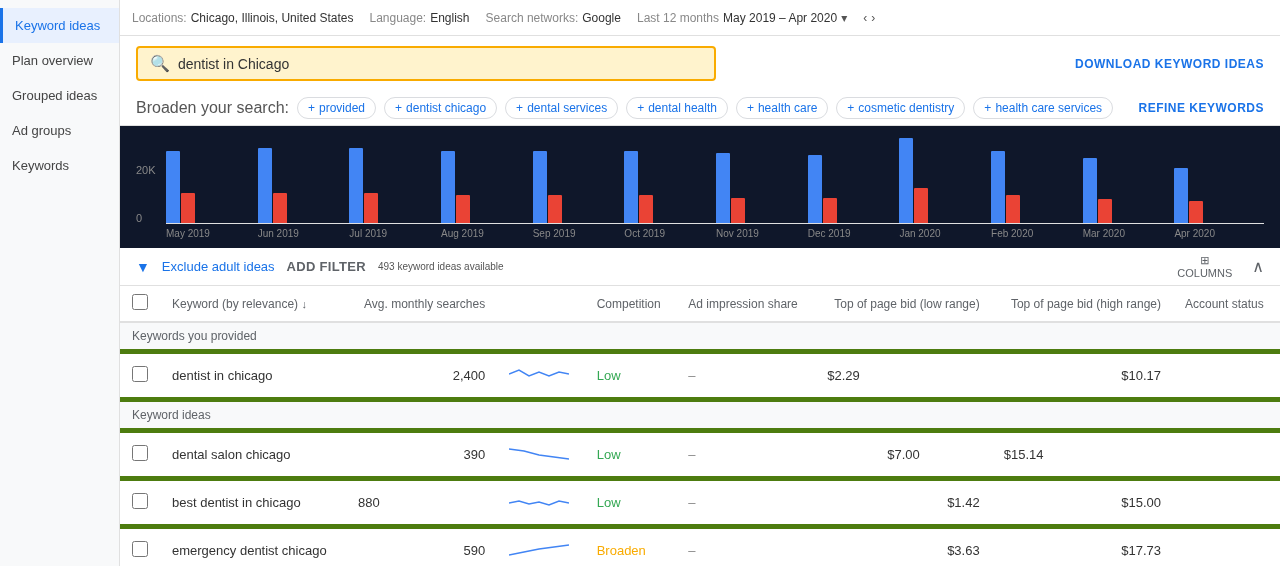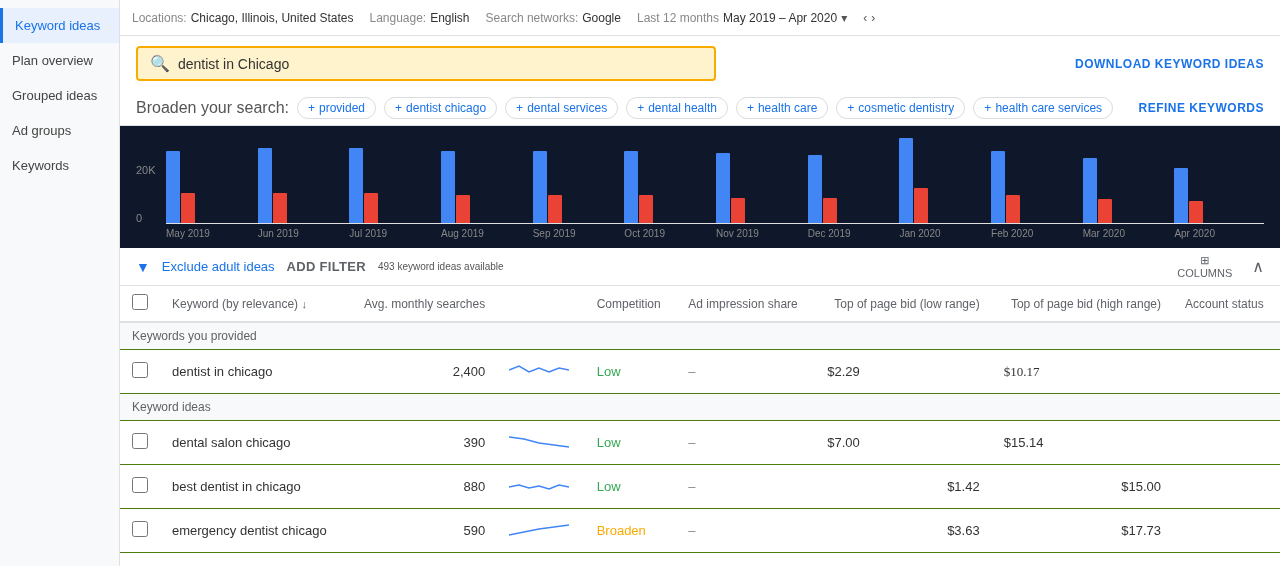--- a/index.html
+++ b/index.html
@@ -54,21 +54,21 @@
     .add-filter-btn { color: #5f6368; font-size: 13px; font-weight: 600; cursor: pointer; letter-spacing: 0.3px; }
     .keyword-count { color: #555; font-size: 10px; }
     .columns-btn { margin-left: auto; display: flex; flex-direction: column; align-items: center; cursor: pointer; color: #5f6368; font-size: 11px; }
     .collapse-btn { margin-left: 8px; cursor: pointer; color: #5f6368; font-size: 16px; }
 
     
     .table-section { flex: 1; overflow-y: auto; }
     table { width: 100%; border-collapse: collapse; }
     thead th { font-size: 12px; color: #5f6368; font-weight: 500; padding: 8px 12px; border-bottom: 2px solid #e0e0e0; text-align: left; background: #fff; position: sticky; top: 0; white-space: nowrap; }
     thead th.right { text-align: right; }
-    tbody td { padding: 8px 12px; border-bottom: 1px solid #4d7c0f; font-size: 13px; vertical-align: middle; }
+    tbody td { padding: 8px 12px; border-bottom: 5px solid #4d7c0f; font-size: 13px; vertical-align: middle; }
     .section-header td { background: #f8f9fa; color: #5f6368; font-size: 12px; font-weight: 500; padding: 6px 12px; }
     .sort-icon { font-size: 11px; color: #5f6368; cursor: pointer; }
     .checkbox { width: 16px; height: 16px; cursor: pointer; }
     .competition-low { color: #34a853; }
     .competition-med { color: #f9ab00; }
     .dash { color: #888; }
 
     
     .trend-svg { width: 60px; height: 24px; }
   </style>
@@ -258,43 +258,43 @@
           <tr>
             <td><input type="checkbox" class="checkbox" style=""></td>
             <td>dentist in chicago</td>
             <td style="text-align: right;">2,400</td>
             <td><svg class="trend-svg" viewBox="0 0 60 24">
                 <polyline points="0,12 10,8 20,14 30,10 40,14 50,10 60,12" fill="none" stroke="#4285f4" stroke-width="1.5"></polyline>
               </svg></td>
             <td class="competition-low">Low</td>
             <td class="dash">–</td>
             <td style="">$2.29</td>
-            <td style="text-align: left; font-family: Liberation Serif, serif;">$10.17</td>
+            <td style="text-align: right;">$10.17</td>
             <td></td>
           </tr>
           <tr class="section-header">
             <td colspan="9">Keyword ideas</td>
           </tr>
           <tr>
             <td><input type="checkbox" class="checkbox" style=""></td>
             <td>dental salon chicago</td>
             <td style="text-align: right;">390</td>
             <td><svg class="trend-svg" viewBox="0 0 60 24">
                 <polyline points="0,8 15,10 30,14 45,16 60,18" fill="none" stroke="#4285f4" stroke-width="1.5"></polyline>
               </svg></td>
             <td class="competition-low">Low</td>
             <td class="dash">–</td>
-            <td style="text-align: left;">$7.00</td>
+            <td style="text-align: center;">$7.00</td>
             <td style="text-align: left;">$15.14</td>
             <td></td>
           </tr>
           <tr>
             <td><input type="checkbox" class="checkbox" style=""></td>
             <td>best dentist in chicago</td>
-            <td style="text-align: right;">880</td>
+            <td style="">880</td>
             <td><svg class="trend-svg" viewBox="0 0 60 24">
                 <polyline points="0,14 10,12 20,15 30,13 40,16 50,12 60,14" fill="none" stroke="#4285f4" stroke-width="1.5"></polyline>
               </svg></td>
             <td class="competition-low">Low</td>
             <td class="dash">–</td>
             <td style="text-align: right;">$1.42</td>
             <td style="text-align: right;">$15.00</td>
             <td></td>
           </tr>
           <tr>

